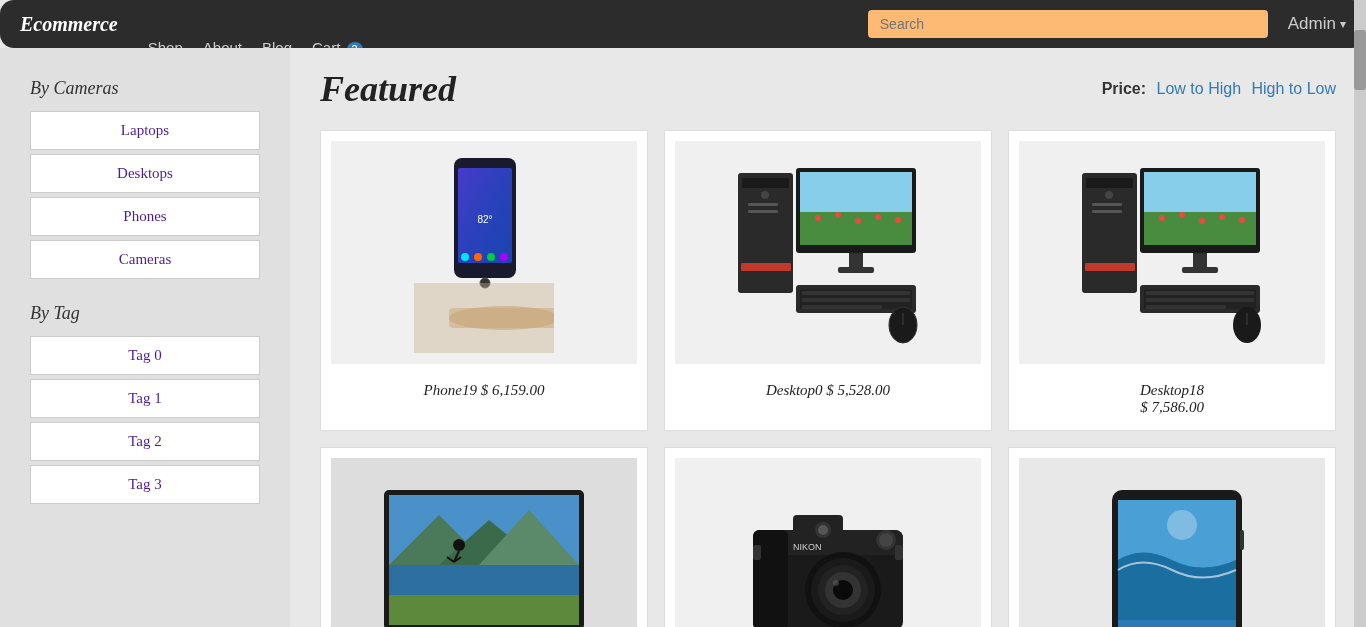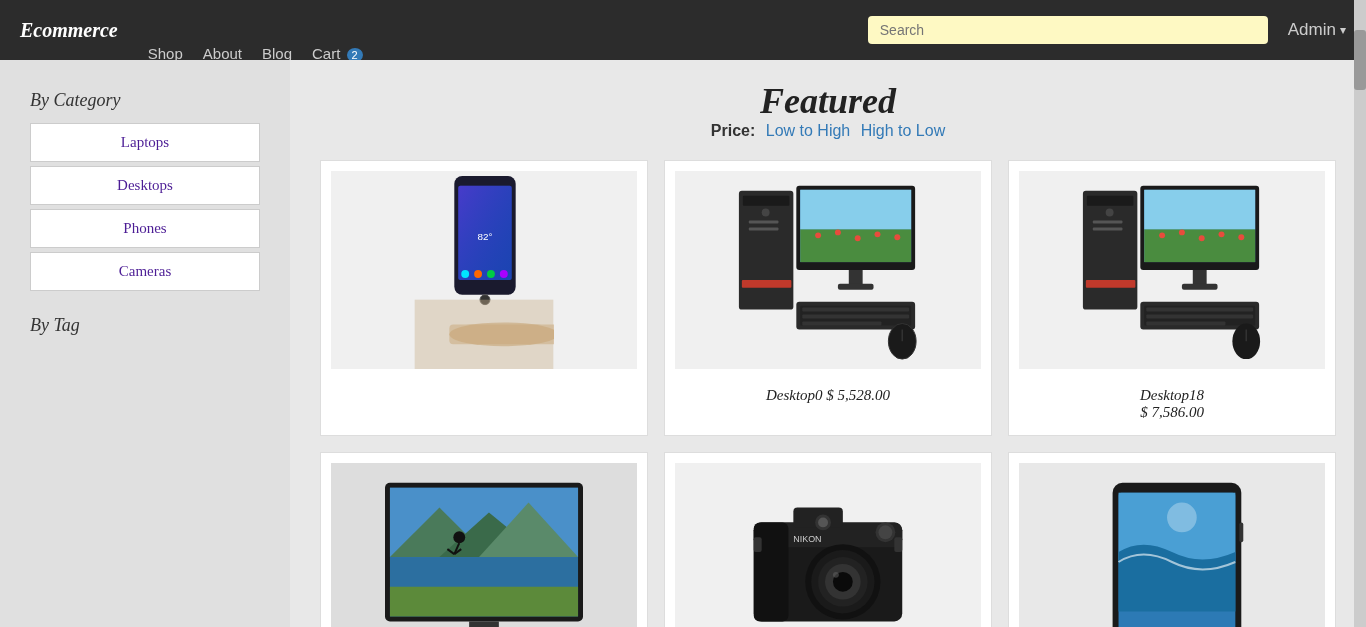--- a/index.html
+++ b/index.html
@@ -4,22 +4,23 @@
   <style>
     * { margin: 0; padding: 0; box-sizing: border-box; }
     body { font-family: Georgia, serif; background: #e8e8e8; }
 
     
     .navbar {
       background: #2c2c2c;
       display: flex;
       align-items: center;
       padding: 0 20px;
-      height: 60px;
+      height: 48px;
       gap: 20px;
+      border-radius: 14px;
     }
     .navbar-brand {
       color: white;
       font-weight: bold;
       font-size: 20px;
       font-style: italic;
       margin-right: 10px;
     }
     .nav-link {
       color: #ccc;
@@ -42,21 +43,21 @@
       flex: 1;
       max-width: 400px;
       margin-left: auto;
     }
     .navbar-search input {
       width: 100%;
       padding: 6px 12px;
       border: none;
       border-radius: 4px;
       font-size: 14px;
-      background: #fef9c3;
+      background: #fdba74;
     }
     .admin-btn {
       color: #ccc;
       font-size: 17px;
       font-family: Arial, sans-serif;
       cursor: pointer;
       display: flex;
       align-items: center;
       gap: 4px;
     }
@@ -101,21 +102,20 @@
     .content {
       flex: 1;
       padding: 20px 30px;
       background: #e8e8e8;
     }
     .content-header {
       display: flex;
       align-items: center;
       justify-content: space-between;
       margin-bottom: 20px;
-      flex-direction: column;
     }
     .featured-title {
       font-size: 36px;
       font-style: italic;
       color: #222;
     }
     .price-filter {
       font-size: 16px;
       color: #333;
       font-family: Arial, sans-serif;
@@ -141,21 +141,21 @@
       background: white;
       border: 1px solid #ddd;
       padding: 10px;
       display: flex;
       flex-direction: column;
       align-items: center;
       cursor: pointer;
     }
     .product-image {
       width: 100%;
-      height: 198px;
+      height: 223px;
       display: flex;
       align-items: center;
       justify-content: center;
       overflow: hidden;
       margin-bottom: 10px;
       background: #f0f0f0;
     }
     .product-image svg, .product-image canvas {
       max-width: 100%;
       max-height: 100%;
@@ -187,28 +187,34 @@
   </a>
   <div class="navbar-search">
     <input type="text" placeholder="Search" style="">
   </div>
   <div class="admin-btn">Admin</div>
 </nav>
 
 <div class="main-layout">
 
   <aside class="sidebar">
-    <div class="sidebar-section-title">By Category</div>
+    <div class="sidebar-section-title">By Cameras</div>
     <div>
       <div class="sidebar-item">Laptops</div>
       <div class="sidebar-item">Desktops</div>
       <div class="sidebar-item">Phones</div>
       <div class="sidebar-item">Cameras</div>
     </div>
     <div class="sidebar-section-title" style="margin-top:24px;">By Tag</div>
+    <div>
+      <div class="sidebar-item">Tag 0</div>
+      <div class="sidebar-item">Tag 1</div>
+      <div class="sidebar-item">Tag 2</div>
+      <div class="sidebar-item">Tag 3</div>
+    </div>
   </aside>
 
   <main class="content">
     <div class="content-header">
       <h1 class="featured-title">Featured</h1>
       <div class="price-filter">
         <span>Price:</span>
         <a>Low to High</a>
         <a>High to Low</a>
       </div>
@@ -240,20 +246,23 @@
             <rect x="35" y="155" width="110" height="20" rx="4" fill="#c8a06a" opacity="0.5"></rect>
 
             <rect x="0" y="130" width="140" height="70" fill="#c9b08a" opacity="0.4"></rect>
             <defs>
               <linearGradient id="phoneGrad" x1="0%" y1="0%" x2="100%" y2="100%">
                 <stop offset="0%" style="stop-color:#7b2ff7;stop-opacity:0.6"></stop>
                 <stop offset="100%" style="stop-color:#0044cc;stop-opacity:0.3"></stop>
               </linearGradient>
             </defs>
           </svg>
+        </div>
+        <div class="product-info">
+          <span>Phone19  $ 6,159.00</span>
         </div>
       </div>
 
       <div class="product-card">
         <div class="product-image">
           <svg width="200" height="200" viewBox="0 0 200 200">
 
             <rect x="10" y="20" width="55" height="120" rx="3" fill="#2a2a2a"></rect>
             <rect x="14" y="25" width="47" height="10" rx="1" fill="#1a1a1a"></rect>
             <circle cx="37" cy="42" r="4" fill="#444"></circle>

